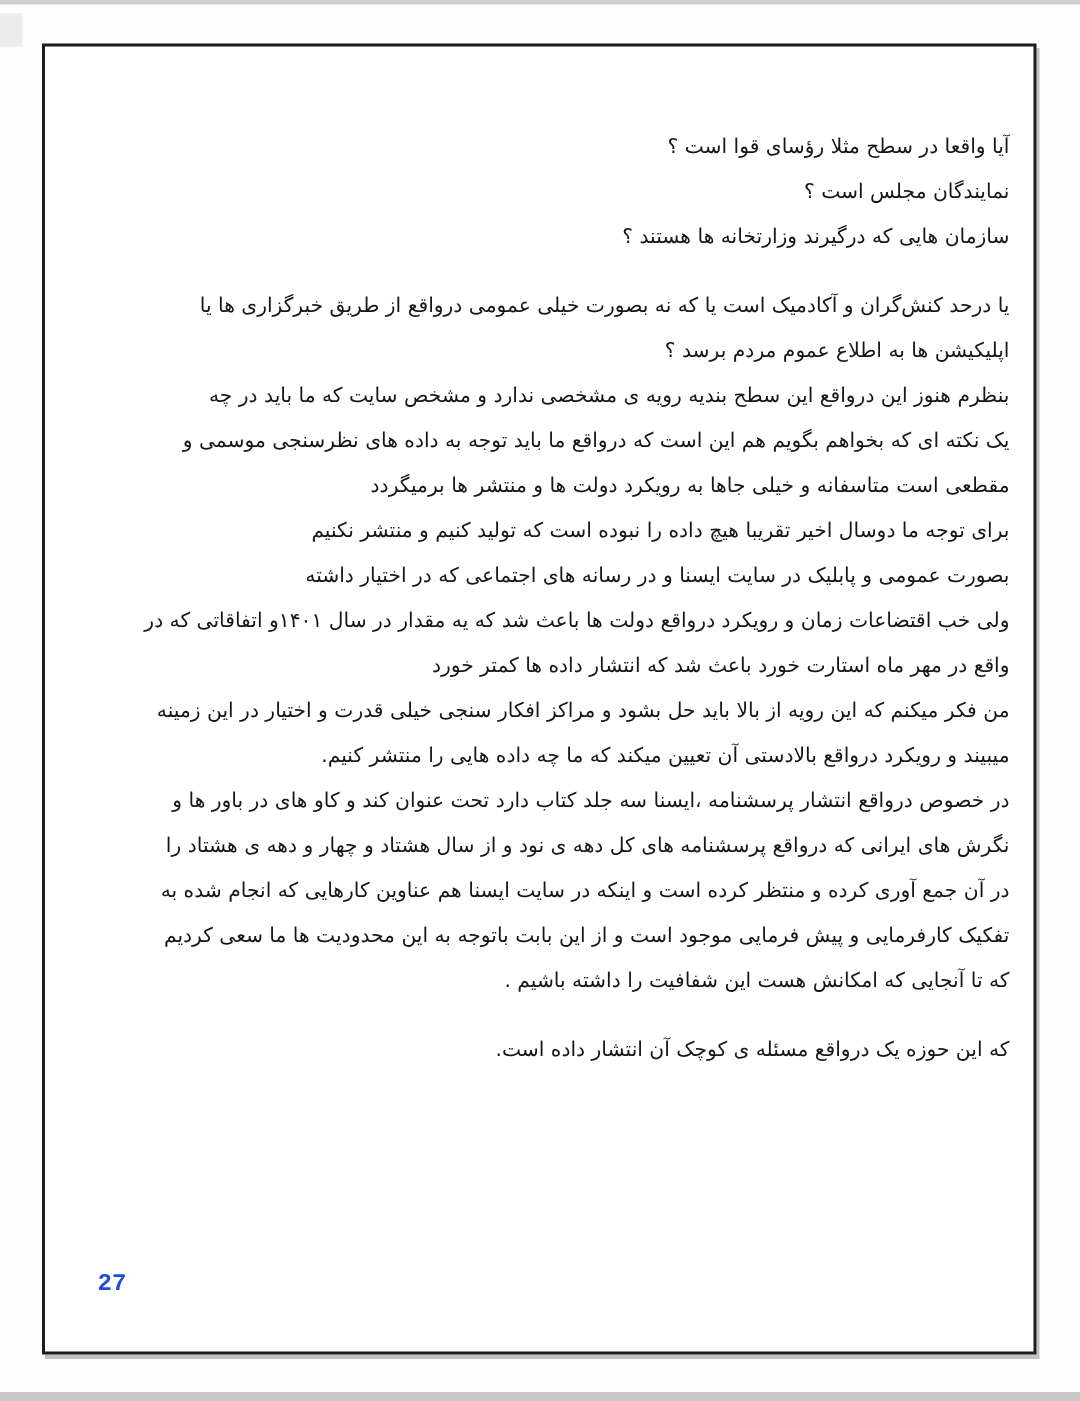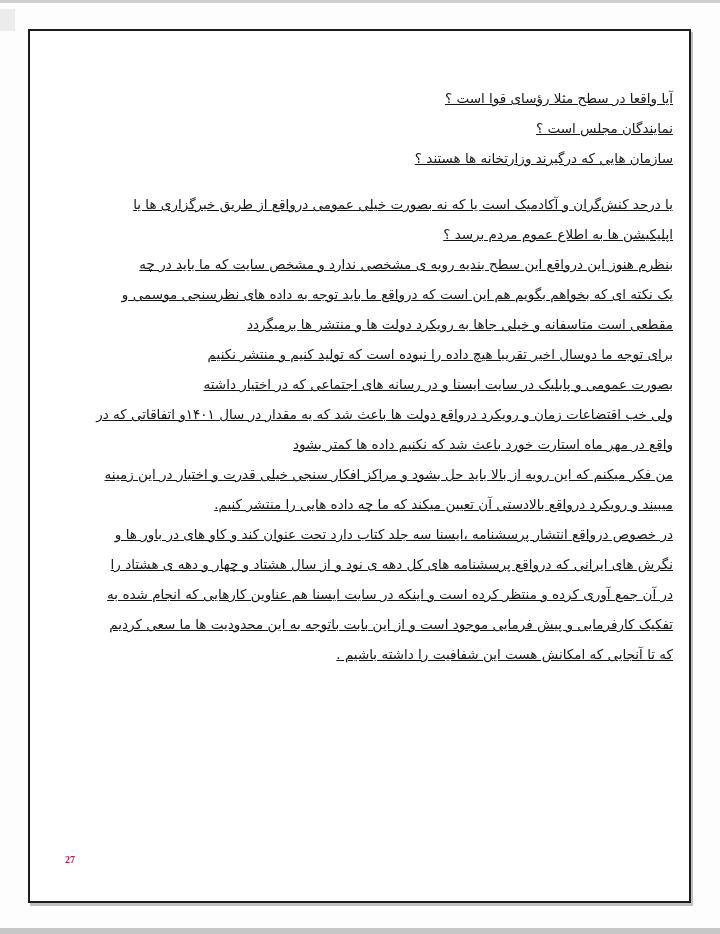--- a/index.html
+++ b/index.html
@@ -33,27 +33,26 @@
     color:#161616;
     font-size:13.5px;
     text-align:right;
   }
   .para{margin:0 0 16px 0;}
   .para:last-of-type{margin-bottom:0;}
   .text-line{
     line-height:30px;
     white-space:nowrap;
     letter-spacing:0;
-    text-decoration:underline;
   }
   .page-number{
     position:absolute;left:35px;bottom:36px;
     direction:ltr;
-    font-size:10px;font-weight:600;color:#be185d;
-    font-family:Liberation Serif, serif;
+    font-size:16px;font-weight:600;color:#1d4ed8;
+    font-family:Liberation Mono, monospace;
   }
 </style>
 </head>
 <body>
 
 <div class="edge-strip-top"></div>
 <div class="corner-smudge"></div>
 
 <div class="doc-page">
   <div class="text-area">
@@ -64,28 +63,29 @@
       </div>
     <div class="para">
         <div class="text-line">یا درحد کنش‌گران و آکادمیک است یا که نه بصورت خیلی عمومی درواقع از طریق خبرگزاری ها یا</div>
         <div class="text-line">اپلیکیشن ها به اطلاع عموم مردم برسد ؟</div>
         <div class="text-line">بنظرم هنوز این درواقع این سطح بندیه رویه ی مشخصی ندارد و مشخص سایت که ما باید در چه</div>
         <div class="text-line">یک نکته ای که بخواهم بگویم هم این است که درواقع ما باید توجه به داده های نظرسنجی موسمی و</div>
         <div class="text-line">مقطعی است متاسفانه و خیلی جاها به رویکرد دولت ها و منتشر ها برمیگردد</div>
         <div class="text-line">برای توجه ما دوسال اخیر تقریبا هیچ داده را نبوده است که تولید کنیم و منتشر نکنیم</div>
         <div class="text-line">بصورت عمومی و پابلیک در سایت ایسنا و در رسانه های اجتماعی که در اختیار داشته</div>
         <div class="text-line">ولی خب اقتضاعات زمان و رویکرد درواقع دولت ها باعث شد که یه مقدار در سال ۱۴۰۱و اتفاقاتی که در</div>
-        <div class="text-line">واقع در مهر ماه استارت خورد باعث شد که نکنیم داده ها کمتر بشود</div>
+        <div class="text-line">واقع در مهر ماه استارت خورد باعث شد که انتشار داده ها کمتر خورد</div>
         <div class="text-line">من فکر میکنم که این رویه از بالا باید حل بشود و مراکز افکار سنجی خیلی قدرت و اختیار در این زمینه</div>
         <div class="text-line">میبیند و رویکرد درواقع بالادستی آن تعیین میکند که ما چه داده هایی را منتشر کنیم.</div>
         <div class="text-line">در خصوص درواقع انتشار پرسشنامه ،ایسنا سه جلد کتاب دارد تحت عنوان کند و کاو های در باور ها و</div>
         <div class="text-line">نگرش های ایرانی که درواقع پرسشنامه های کل دهه ی نود و از سال هشتاد و چهار و دهه ی هشتاد را</div>
         <div class="text-line">در آن جمع آوری کرده و منتظر کرده است و اینکه در سایت ایسنا هم عناوین کارهایی که انجام شده به</div>
         <div class="text-line">تفکیک کارفرمایی و پیش فرمایی موجود است و از این بابت باتوجه به این محدودیت ها ما سعی کردیم</div>
         <div class="text-line">که تا آنجایی که امکانش هست این شفافیت را داشته باشیم .</div>
       </div>
     <div class="para">
+        <div class="text-line">که این حوزه یک درواقع مسئله ی کوچک آن انتشار داده است.</div>
       </div>
   </div>
   <div class="page-number">27</div>
 </div>
 
 <div class="edge-strip-bottom"></div>
 
 </body></html>

